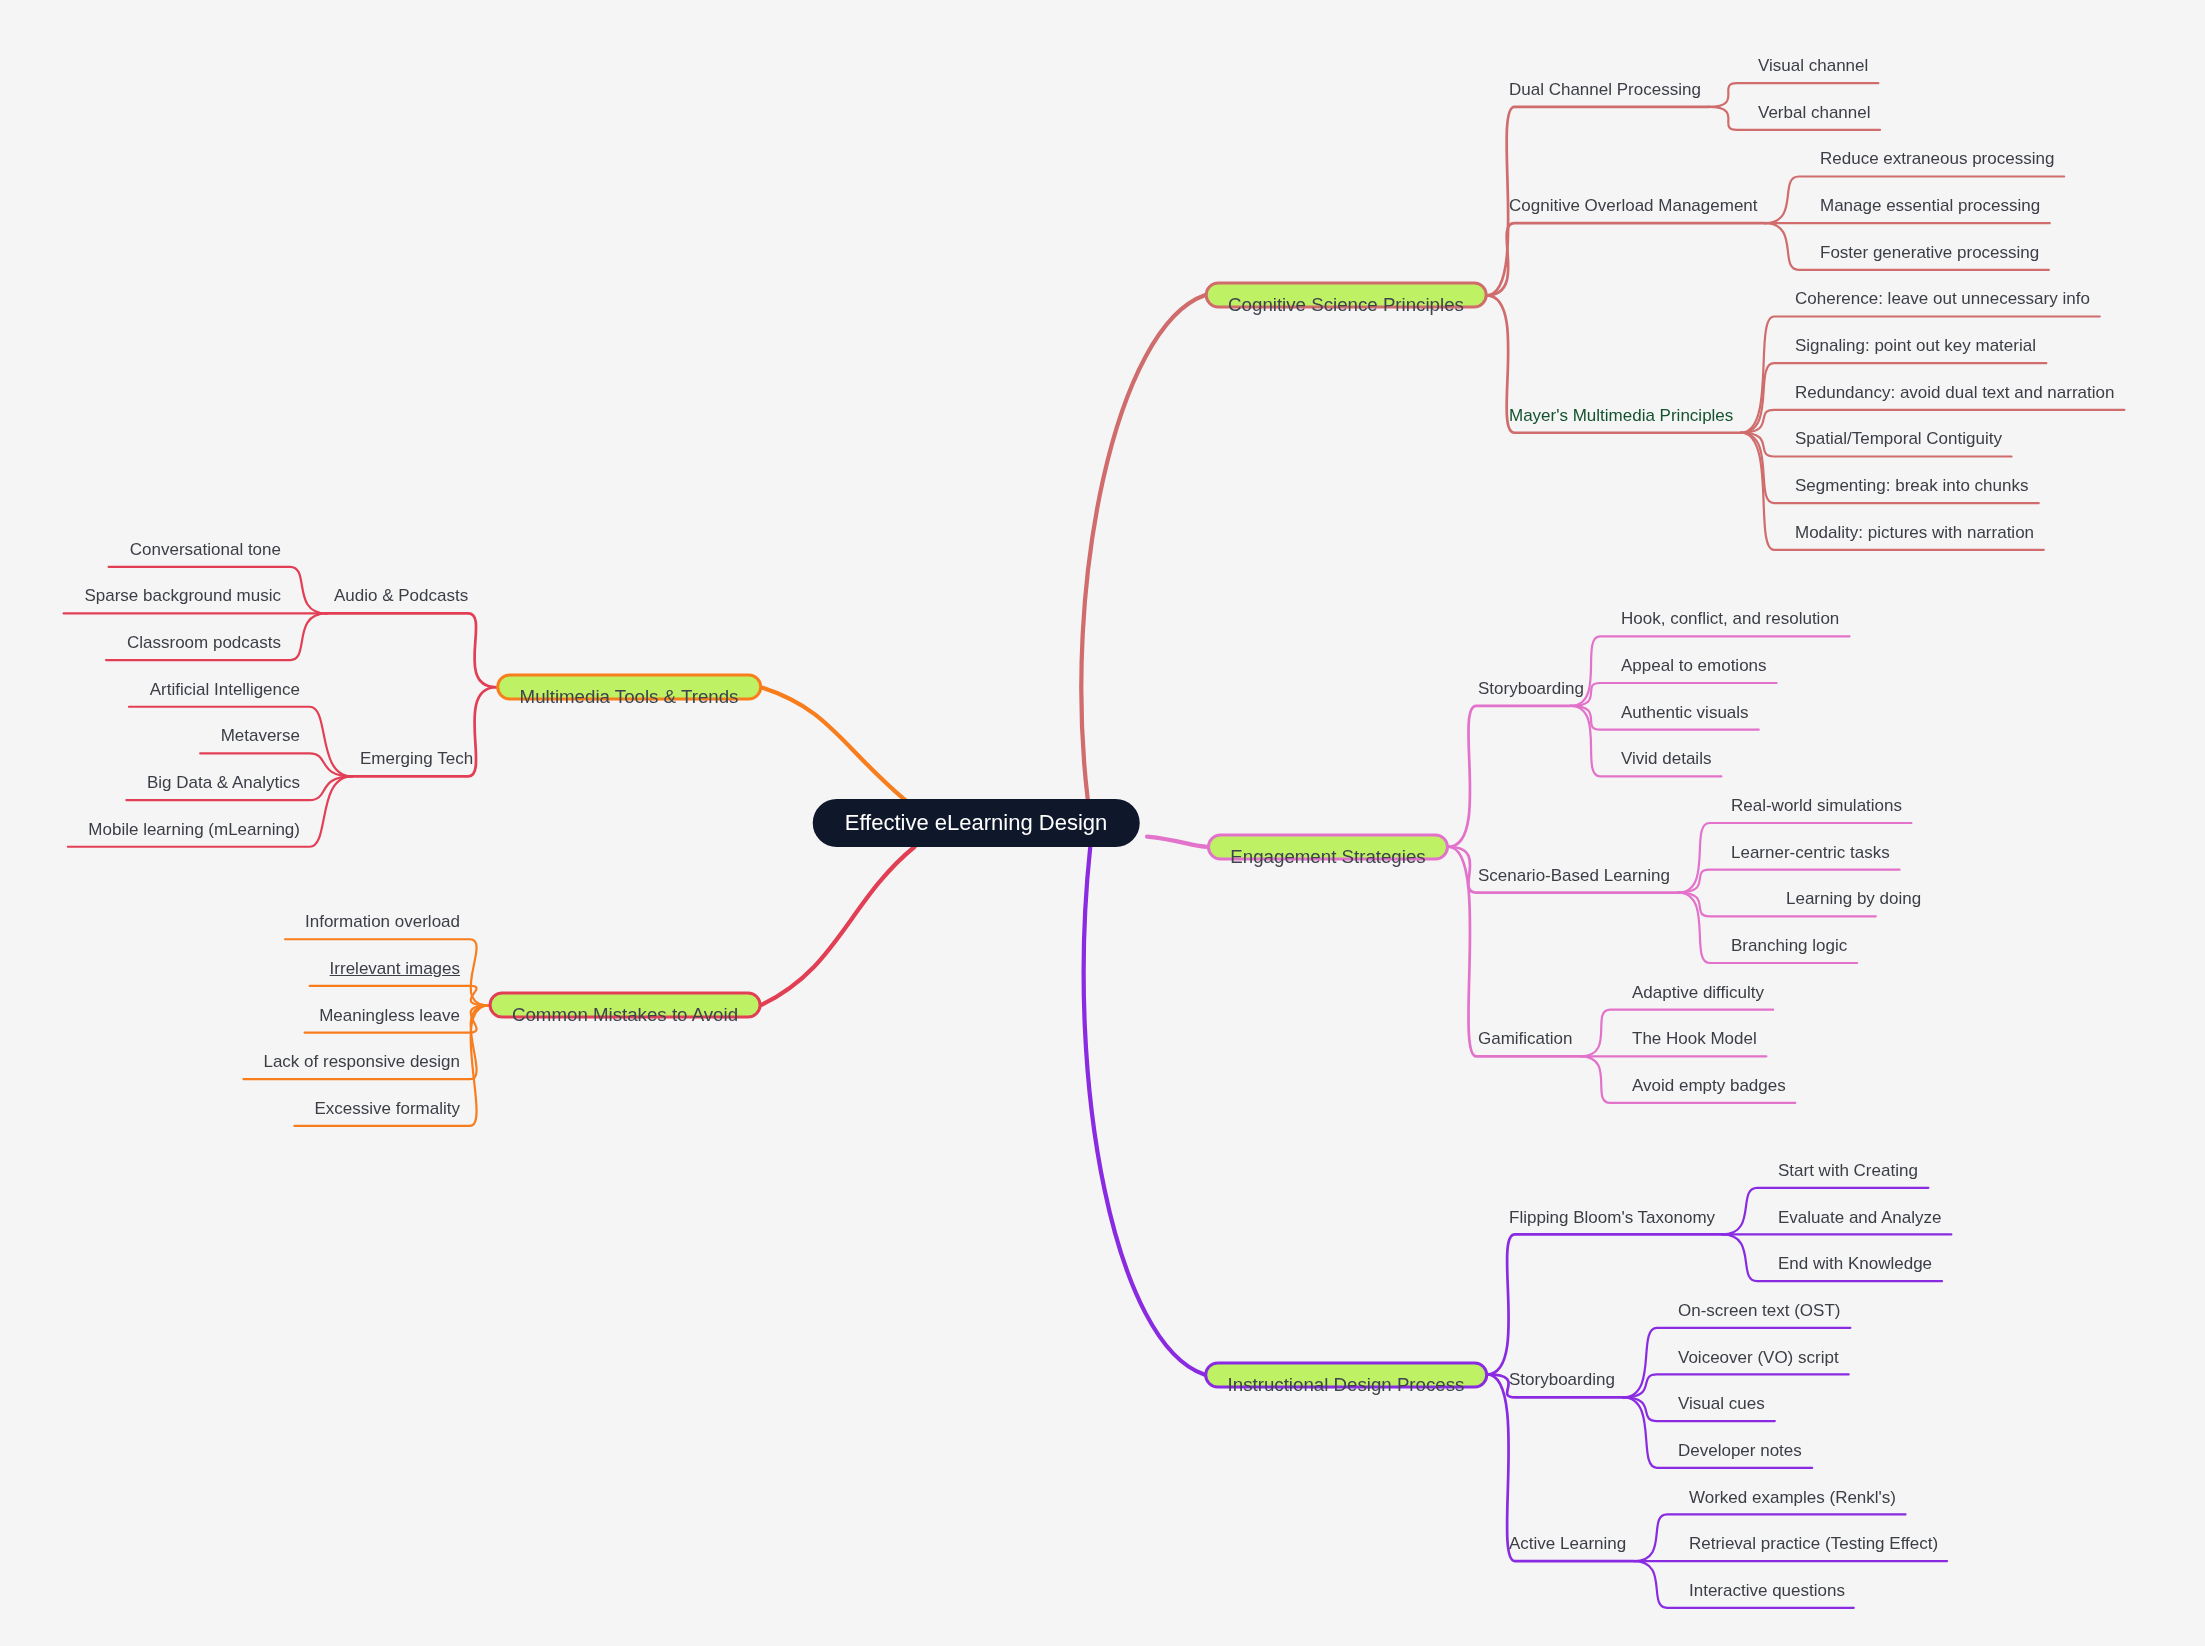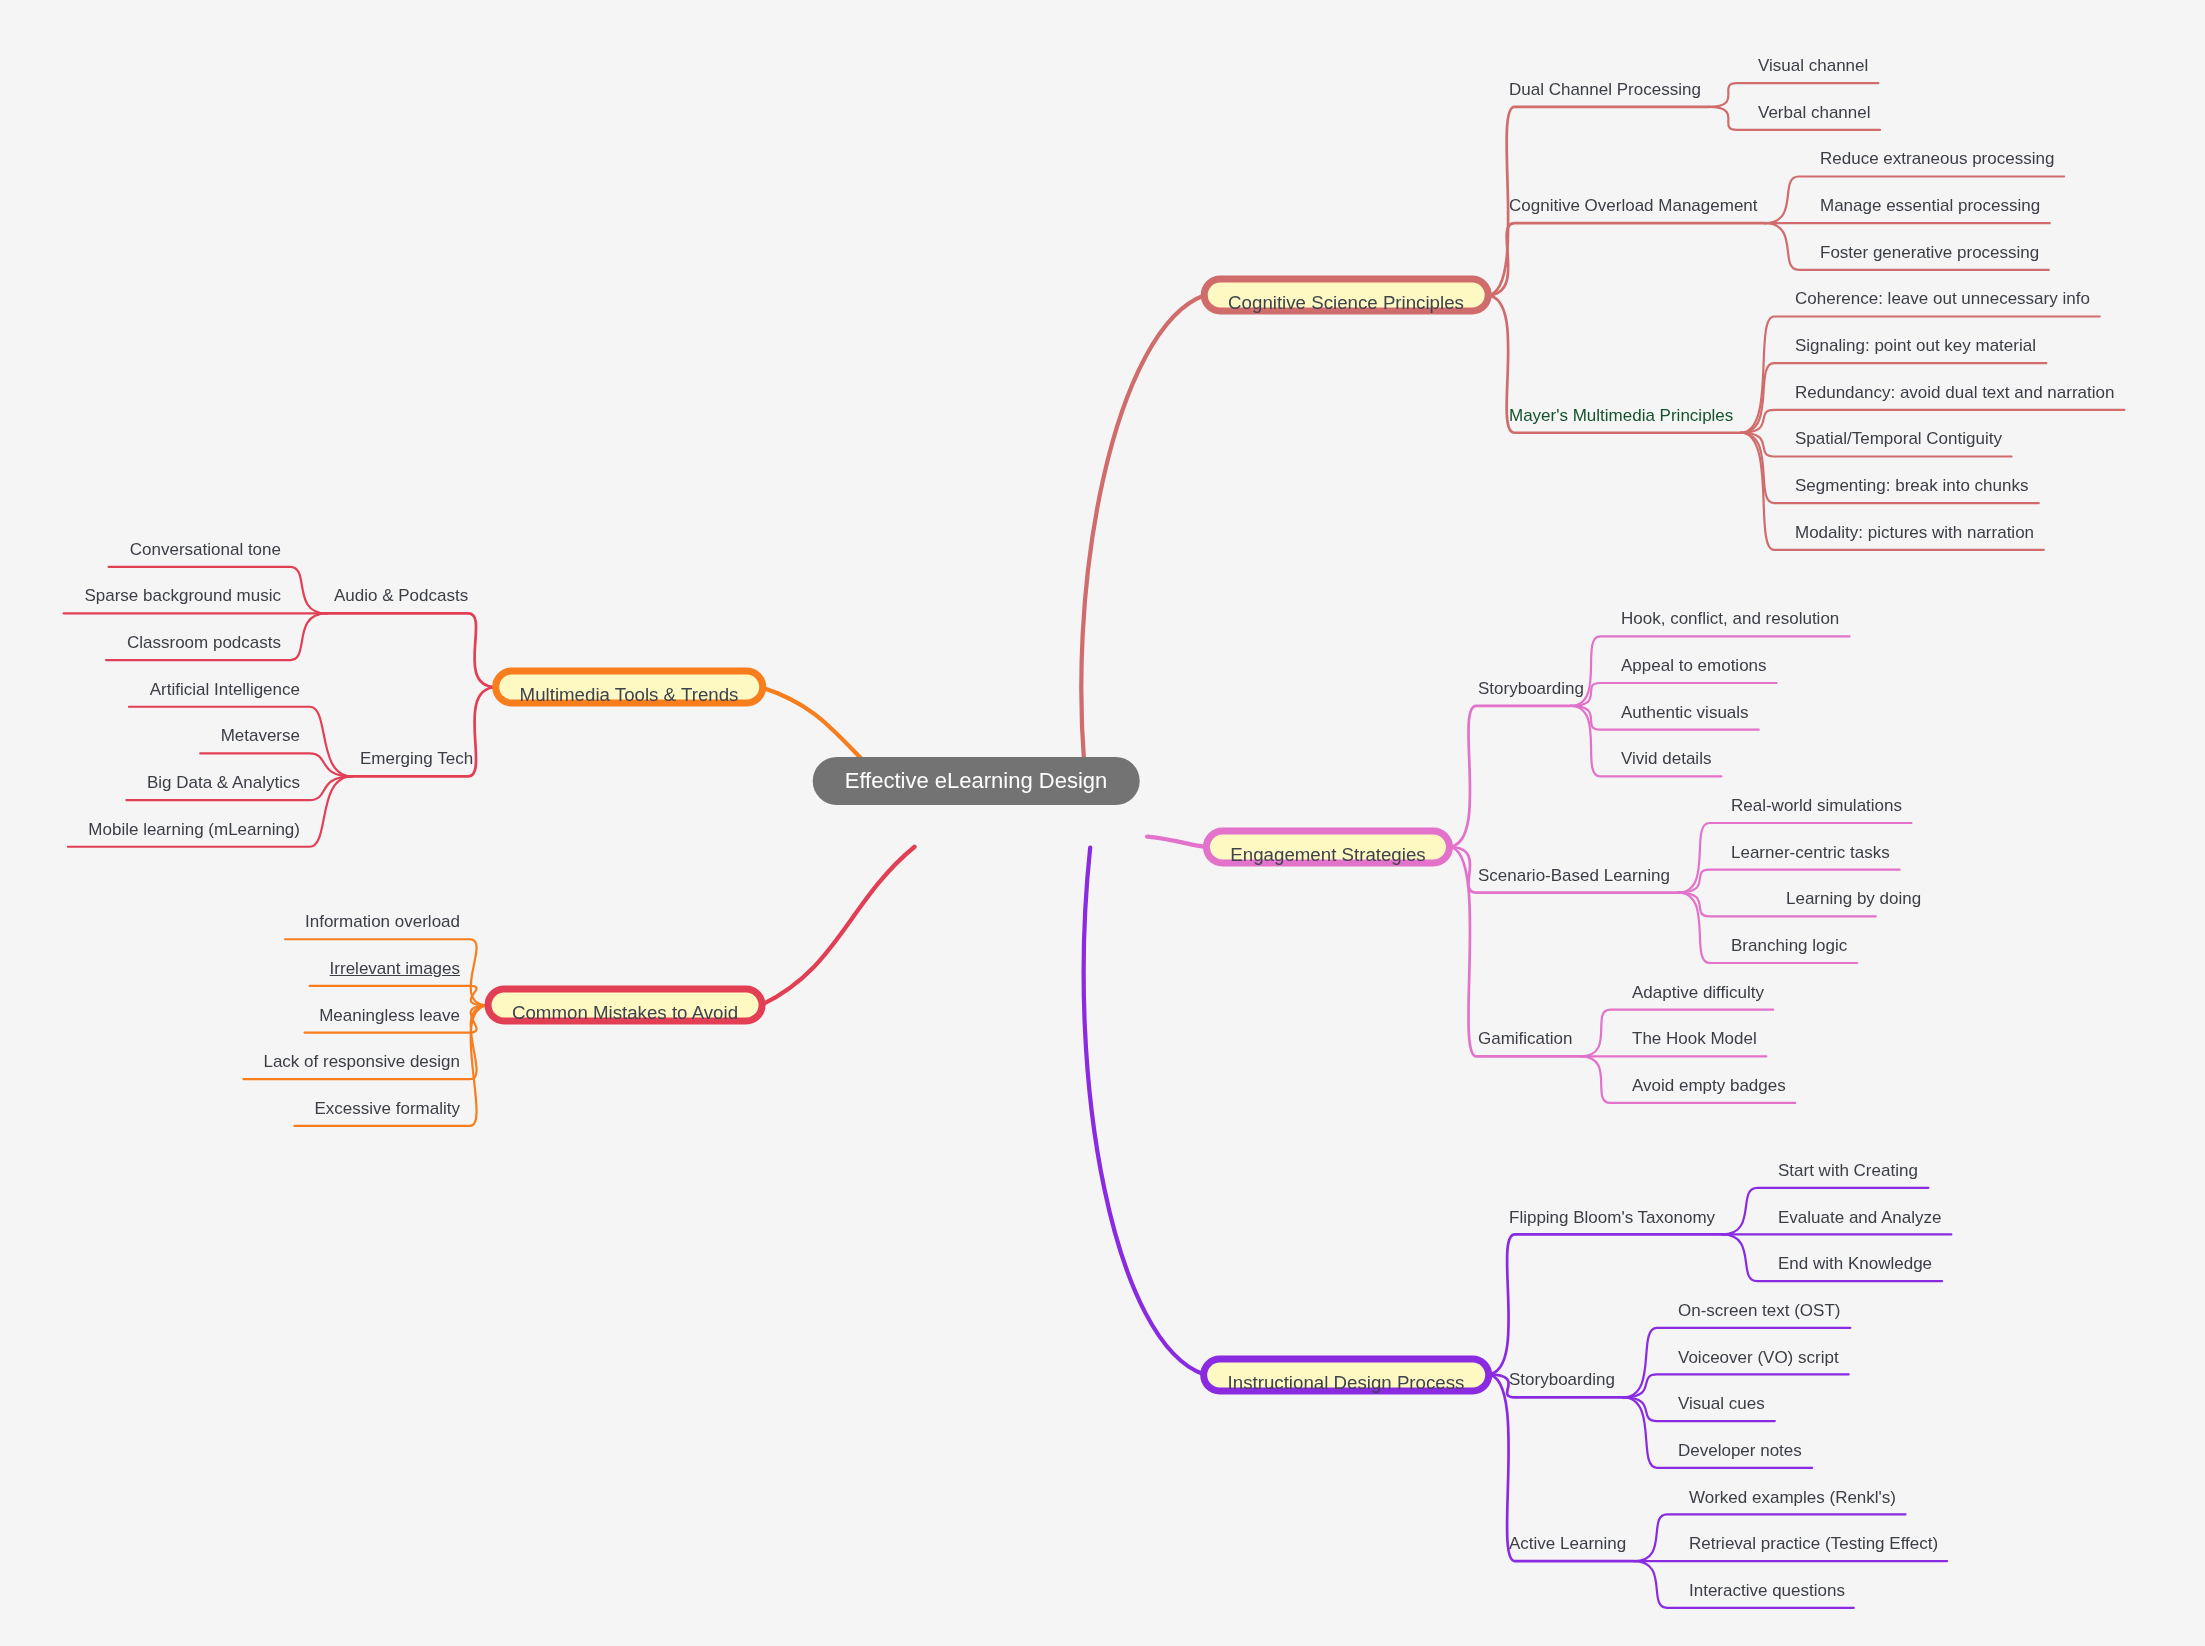--- a/index.html
+++ b/index.html
@@ -16,28 +16,28 @@
     white-space:nowrap;
     font-size:17px;
     line-height:22px;
     color:#3b3e45;
     cursor:pointer;
   }
   .pill{
     position:absolute;
     transform:translate(-50%,-50%);
     white-space:nowrap;
-    background:#fef9c3;
+    background:#bef264;
     border-radius:19.5px;
     font-size:18.7px;
     line-height:39px;
-    height:39px;
+    height:27px;
     padding:0 20.4px;
     color:#3f434b;
-    border:7px solid #737373;
+    border:3px solid #737373;
     box-sizing:border-box;
     cursor:pointer;
   }
   .center-pill{
     position:absolute;
     transform:translate(-50%,-50%);
     white-space:nowrap;
     color:#ffffff;
     border-radius:24.6px;
     font-size:22px;
@@ -107,21 +107,21 @@
       <path d="M 415 915 C 373 915, 389 943, 365 943 L 149 943" fill="none" stroke="#e23f55" stroke-width="2.6" stroke-linecap="round"></path>
       <path d="M 415 915 C 373 915, 389 998, 365 998 L 80 998" fill="none" stroke="#e23f55" stroke-width="2.6" stroke-linecap="round"></path>
       <path d="M 1078 998 C 1000 1062, 988 1142, 896 1185" fill="none" stroke="#e23f55" stroke-width="5" stroke-linecap="round"></path>
       <path d="M 576 1185 C 528 1185, 580 1107, 554 1107 L 336 1107" fill="none" stroke="#f87d1d" stroke-width="2.6" stroke-linecap="round"></path>
       <path d="M 576 1185 C 528 1185, 580 1162, 554 1162 L 365 1162" fill="none" stroke="#f87d1d" stroke-width="2.6" stroke-linecap="round"></path>
       <path d="M 576 1185 C 528 1185, 580 1217, 554 1217 L 359 1217" fill="none" stroke="#f87d1d" stroke-width="2.6" stroke-linecap="round"></path>
       <path d="M 576 1185 C 528 1185, 580 1272, 554 1272 L 287 1272" fill="none" stroke="#f87d1d" stroke-width="2.6" stroke-linecap="round"></path>
       <path d="M 576 1185 C 528 1185, 580 1327, 554 1327 L 347 1327" fill="none" stroke="#f87d1d" stroke-width="2.6" stroke-linecap="round"></path>
     </svg>
   <div id="nodes">
-      <div class="center-pill" style="left: 976px; top: 781px; background: #737373; color: rgb(255, 255, 255);">Effective eLearning Design</div>
+      <div class="center-pill" style="left: 976px; top: 823px; background: #0f172a; color: rgb(255, 255, 255);">Effective eLearning Design</div>
       <div class="pill" style="left: 1346px; top: 295px; border-color: rgb(208, 108, 108);">Cognitive Science Principles</div>
       <div class="label" style="top: 79px; left: 1509px; color: rgb(59, 62, 69);">Dual Channel Processing</div>
       <div class="label" style="top: 55px; left: 1758px; color: rgb(59, 62, 69);">Visual channel</div>
       <div class="label" style="top: 102px; left: 1758px; color: rgb(59, 62, 69);">Verbal channel</div>
       <div class="label" style="top: 195px; left: 1509px; color: rgb(59, 62, 69);">Cognitive Overload Management</div>
       <div class="label" style="top: 148px; left: 1820px; color: rgb(59, 62, 69);">Reduce extraneous processing</div>
       <div class="label" style="top: 195px; left: 1820px; color: rgb(59, 62, 69);">Manage essential processing</div>
       <div class="label" style="top: 242px; left: 1820px; color: rgb(59, 62, 69);">Foster generative processing</div>
       <div class="label" style="top: 405px; left: 1509px; color: #14532d;">Mayer's Multimedia Principles</div>
       <div class="label" style="top: 288px; left: 1795px; color: rgb(59, 62, 69);">Coherence: leave out unnecessary info</div>

